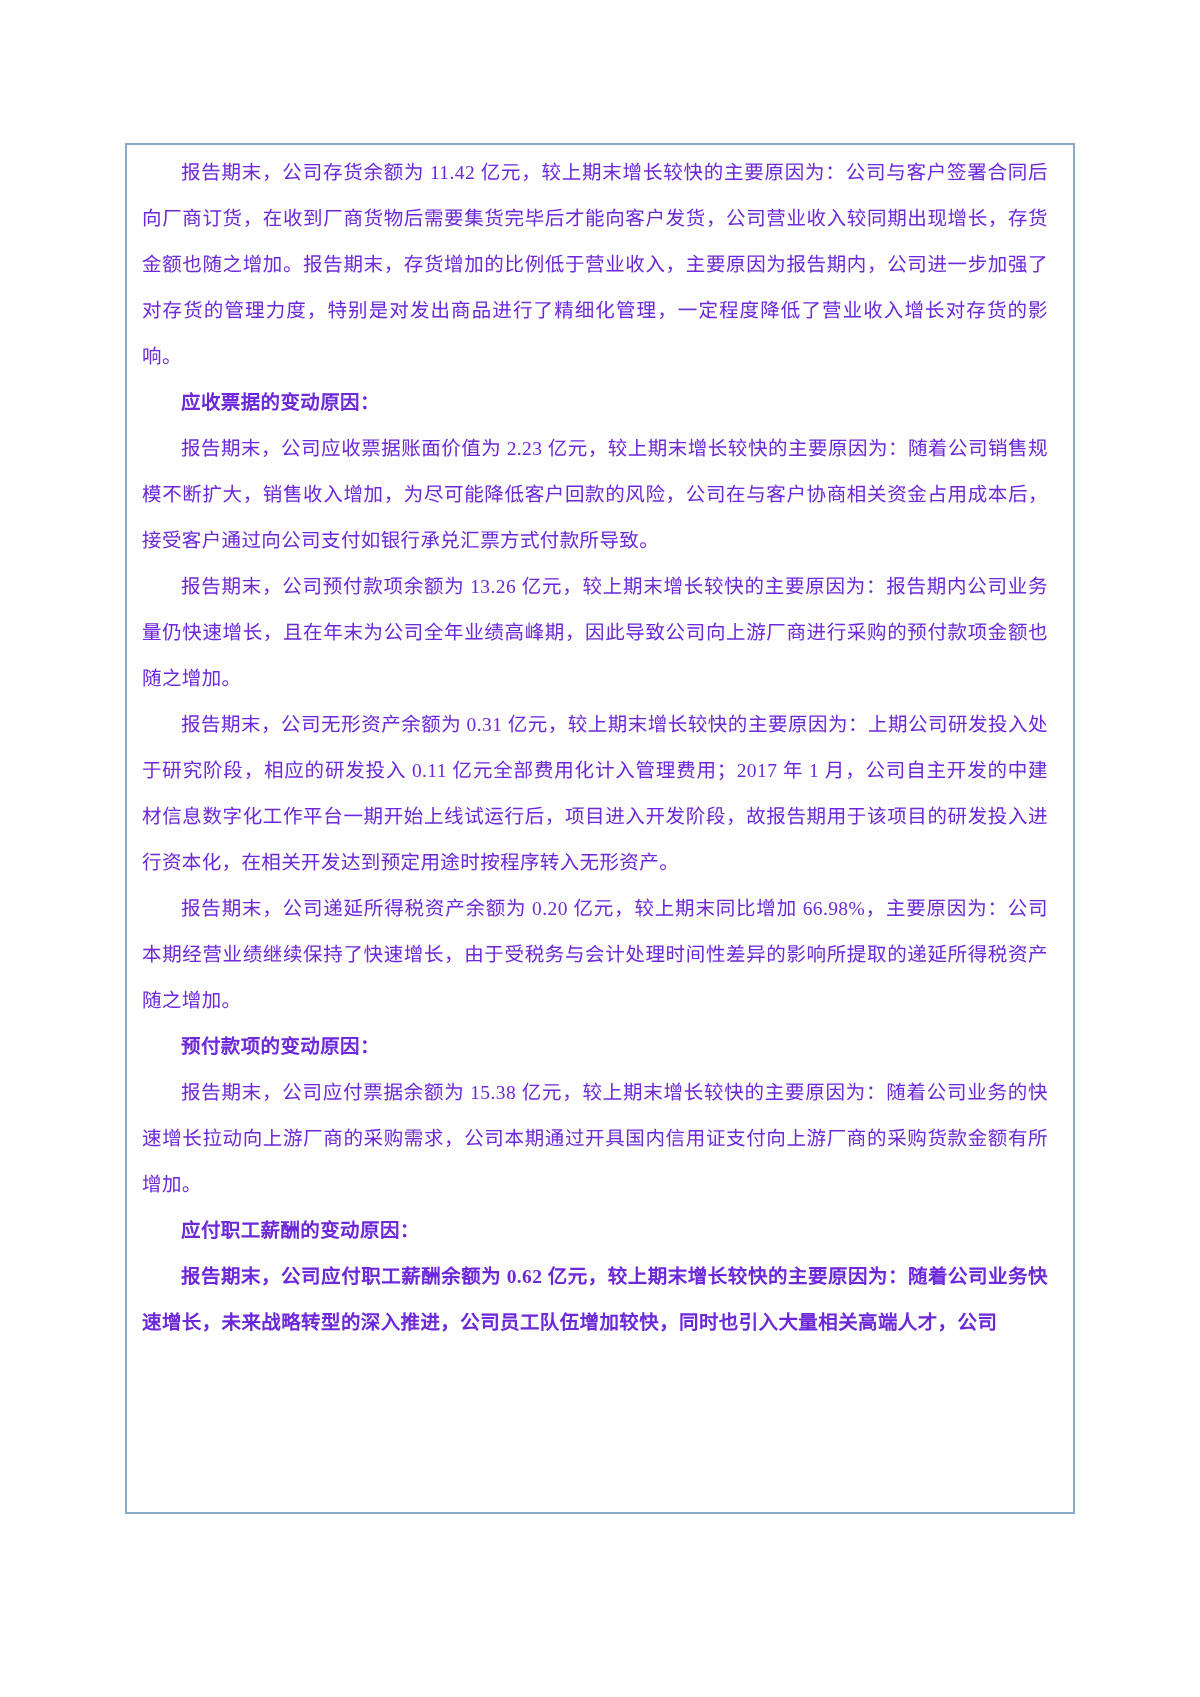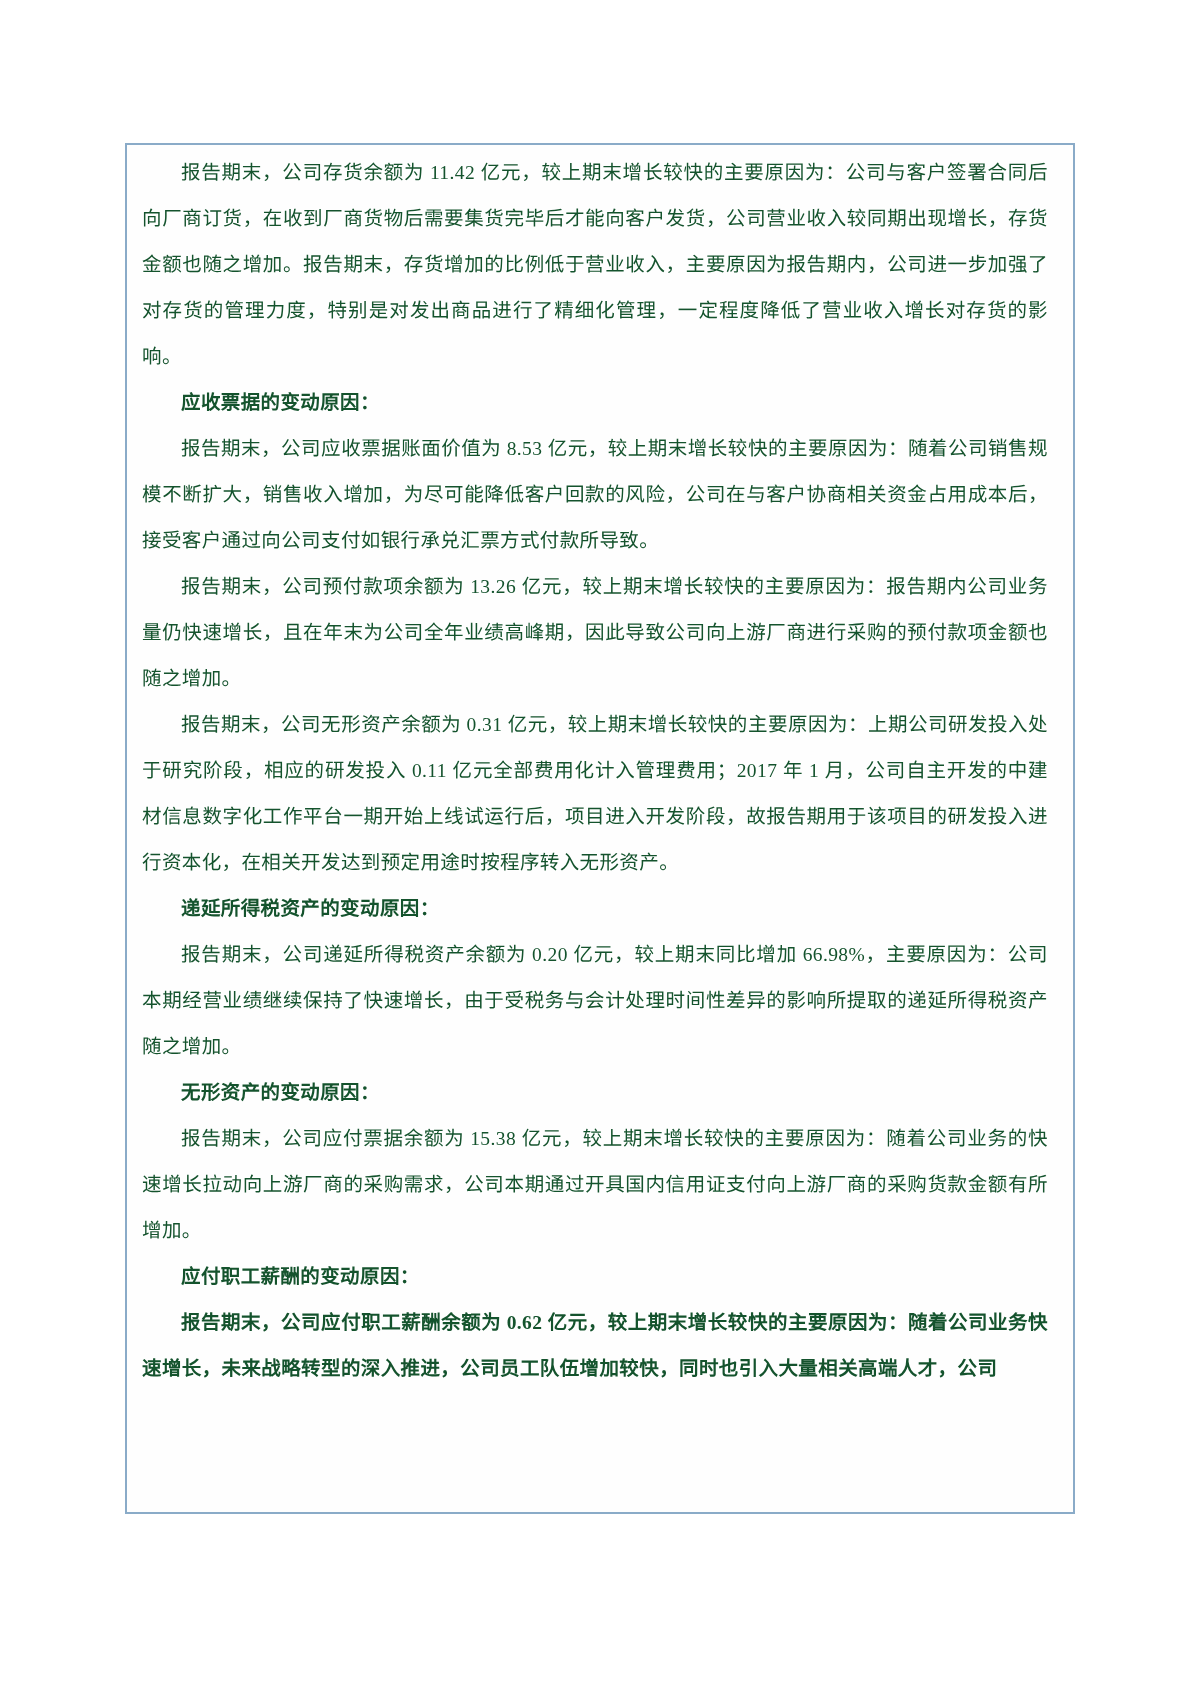--- a/index.html
+++ b/index.html
@@ -19,41 +19,40 @@
     top: 143px;
     width: 950px;
     min-height: 1371px;
     border: 2px solid #8aabc8;
     background: #fefefe;
     padding: 5px 25px 14px 15px;
   }
   .para, .heading {
     font-size: 19.5px;
     line-height: 46px;
-    color: #14532d;
+    color: #6d28d9;
     text-align: justify;
     text-indent: 2em;
     letter-spacing: 0.02em;
   }
   .heading {
     font-weight: bold;
     text-align: left;
   }
   
   .para:last-child { text-align-last: justify; }
   .para:last-child { text-align-last: left; font-weight: bold; }
 </style>
 </head>
 <body>
 
 <div class="doc-box">
   <p class="para">报告期末，公司存货余额为 11.42 亿元，较上期末增长较快的主要原因为：公司与客户签署合同后向厂商订货，在收到厂商货物后需要集货完毕后才能向客户发货，公司营业收入较同期出现增长，存货金额也随之增加。报告期末，存货增加的比例低于营业收入，主要原因为报告期内，公司进一步加强了对存货的管理力度，特别是对发出商品进行了精细化管理，一定程度降低了营业收入增长对存货的影响。</p>
   <p class="heading">应收票据的变动原因：</p>
-  <p class="para">报告期末，公司应收票据账面价值为 8.53 亿元，较上期末增长较快的主要原因为：随着公司销售规模不断扩大，销售收入增加，为尽可能降低客户回款的风险，公司在与客户协商相关资金占用成本后，接受客户通过向公司支付如银行承兑汇票方式付款所导致。</p>
+  <p class="para">报告期末，公司应收票据账面价值为 2.23 亿元，较上期末增长较快的主要原因为：随着公司销售规模不断扩大，销售收入增加，为尽可能降低客户回款的风险，公司在与客户协商相关资金占用成本后，接受客户通过向公司支付如银行承兑汇票方式付款所导致。</p>
   <p class="para">报告期末，公司预付款项余额为 13.26 亿元，较上期末增长较快的主要原因为：报告期内公司业务量仍快速增长，且在年末为公司全年业绩高峰期，因此导致公司向上游厂商进行采购的预付款项金额也随之增加。</p>
   <p class="para">报告期末，公司无形资产余额为 0.31 亿元，较上期末增长较快的主要原因为：上期公司研发投入处于研究阶段，相应的研发投入 0.11 亿元全部费用化计入管理费用；2017 年 1 月，公司自主开发的中建材信息数字化工作平台一期开始上线试运行后，项目进入开发阶段，故报告期用于该项目的研发投入进行资本化，在相关开发达到预定用途时按程序转入无形资产。</p>
-  <p class="heading">递延所得税资产的变动原因：</p>
   <p class="para">报告期末，公司递延所得税资产余额为 0.20 亿元，较上期末同比增加 66.98%，主要原因为：公司本期经营业绩继续保持了快速增长，由于受税务与会计处理时间性差异的影响所提取的递延所得税资产随之增加。</p>
-  <p class="heading">无形资产的变动原因：</p>
+  <p class="heading">预付款项的变动原因：</p>
   <p class="para">报告期末，公司应付票据余额为 15.38 亿元，较上期末增长较快的主要原因为：随着公司业务的快速增长拉动向上游厂商的采购需求，公司本期通过开具国内信用证支付向上游厂商的采购货款金额有所增加。</p>
   <p class="heading">应付职工薪酬的变动原因：</p>
   <p class="para">报告期末，公司应付职工薪酬余额为 0.62 亿元，较上期末增长较快的主要原因为：随着公司业务快速增长，未来战略转型的深入推进，公司员工队伍增加较快，同时也引入大量相关高端人才，公司</p>
 </div>
 
 </body></html>

